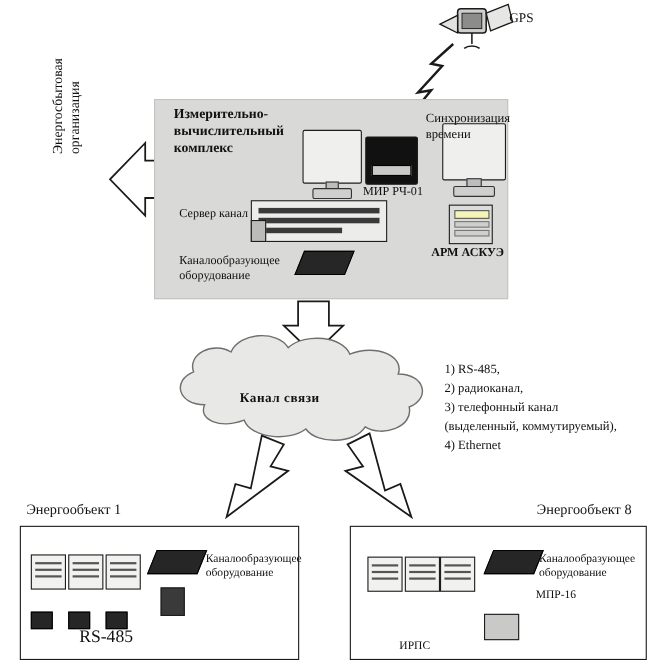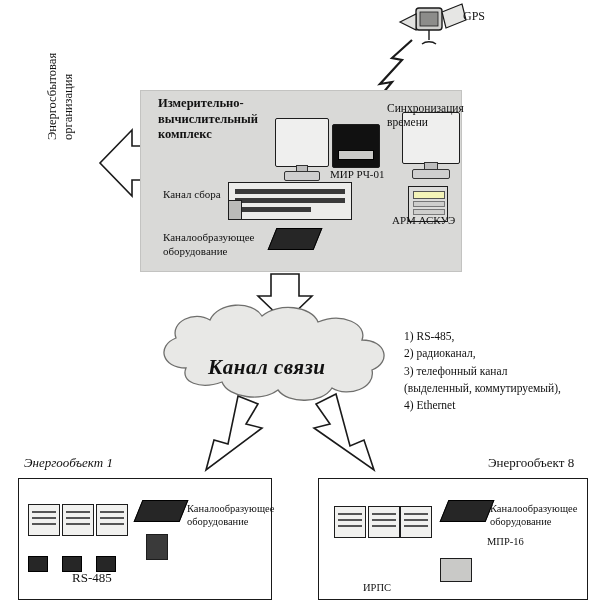--- a/index.html
+++ b/index.html
@@ -19,51 +19,50 @@
     position:absolute;left:140px;top:90px;width:320px;height:180px;
     background:#d9d9d7;border:1px solid #c3c3c1;
   }
   .complex-title{
     position:absolute;left:158px;top:96px;width:160px;
     font-weight:bold;font-size:12.5px;line-height:1.25;
   }
   .server-label{position:absolute;left:163px;top:188px;font-size:11px;}
   .chan-label-top{position:absolute;left:163px;top:231px;font-size:11px;line-height:1.25;}
   .mir-label{position:absolute;left:330px;top:168px;font-size:11px;text-align:center;}
-  .arm-label{position:absolute;left:392px;top:214px;font-size:11px;}
+  .arm-label{position:absolute;left:392px;top:224px;font-size:11px;font-weight:bold;}
   .gps-label{position:absolute;left:463px;top:10px;font-size:12px;}
   .sync-label{position:absolute;left:387px;top:68px;font-size:11.5px;line-height:1.25;margin-top:33px;}
 
   
   .energosbyt{
     position:absolute;left:44px;top:140px;
     font-size:12.5px;line-height:1.3;
     transform:rotate(-90deg);transform-origin:left top;
     white-space:pre;
   }
 
   
   .cloud-label{
-    position:absolute;left:208px;top:355px;font-size:21px;font-weight:bold;
+    position:absolute;left:218px;top:355px;font-size:12px;font-weight:bold;
     letter-spacing:.5px;
-    font-style:italic;
   }
   .list-right{
     position:absolute;left:404px;top:328px;font-size:11.5px;line-height:1.5;
   }
 
   
   .obj-box{position:absolute;border:1.4px solid #1a1a1a;background:#fff;}
   .obj1{left:18px;top:478px;width:252px;height:120px;}
   .obj2{left:318px;top:478px;width:268px;height:120px;}
-  .obj1-title{position:absolute;left:24px;top:456px;font-size:13px;font-style:italic;}
+  .obj1-title{position:absolute;left:24px;top:456px;font-size:13px;}
   .obj2-title{position:absolute;left:488px;top:456px;font-size:13px;}
   .chan-label-b1{position:absolute;left:187px;top:502px;font-size:10.5px;line-height:1.25;}
   .chan-label-b2{position:absolute;left:490px;top:502px;font-size:10.5px;line-height:1.25;}
-  .rs485-label{position:absolute;left:72px;top:571px;font-size:13px;}
+  .rs485-label{position:absolute;left:72px;top:571px;font-size:16px;}
   .conv-label{position:absolute;left:170px;top:546px;font-size:10.5px;line-height:1.25;}
   .irps-label{position:absolute;left:363px;top:582px;font-size:10.5px;}
   .mpr-label{position:absolute;left:487px;top:536px;font-size:10.5px;}
 
   
   .monitor{position:absolute;}
   .monitor .screen{
     position:absolute;left:0;top:0;width:100%;height:76%;
     background:#efefee;border:1.6px solid #1d1d1d;border-radius:2px;
   }
@@ -176,21 +175,21 @@
   <div class="srv" style="left:228px;top:200px;width:12px;height:18px;background:#bbbbb9;"></div>
 
   <div class="smallbox" style="left:408px;top:186px;width:38px;height:34px;">
     <div style="position:absolute;left:4px;top:4px;width:30px;height:6px;background:#f4f4b8;border:1px solid #555;"></div>
     <div style="position:absolute;left:4px;top:14px;width:30px;height:4px;background:#cfcfcd;border:1px solid #777;"></div>
     <div style="position:absolute;left:4px;top:22px;width:30px;height:4px;background:#cfcfcd;border:1px solid #777;"></div>
   </div>
 
   <div style="position:absolute;left:272px;top:228px;width:44px;height:20px;background:#262626;transform:skewX(-22deg);border:1px solid #000;"></div>
 
-  <div class="lbl server-label">Канал сбора</div>
+  <div class="lbl server-label">Сервер канал</div>
   <div class="lbl chan-label-top">Каналообразующее
 оборудование</div>
   <div class="lbl mir-label">МИР РЧ-01</div>
   <div class="lbl arm-label">АРМ АСКУЭ</div>
   <div class="lbl gps-label">GPS</div>
   <div class="lbl sync-label">Синхронизация
 времени</div>
 
   <div class="energosbyt">Энергосбытовая
 организация</div>

